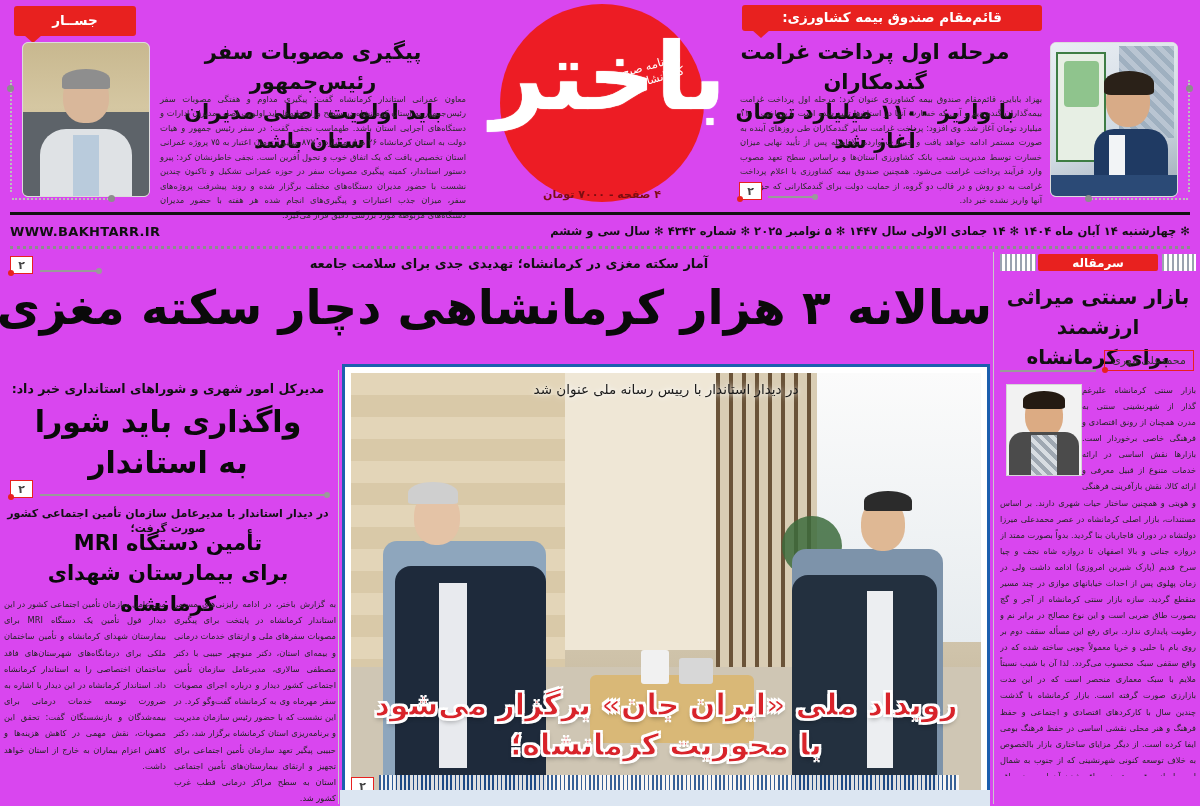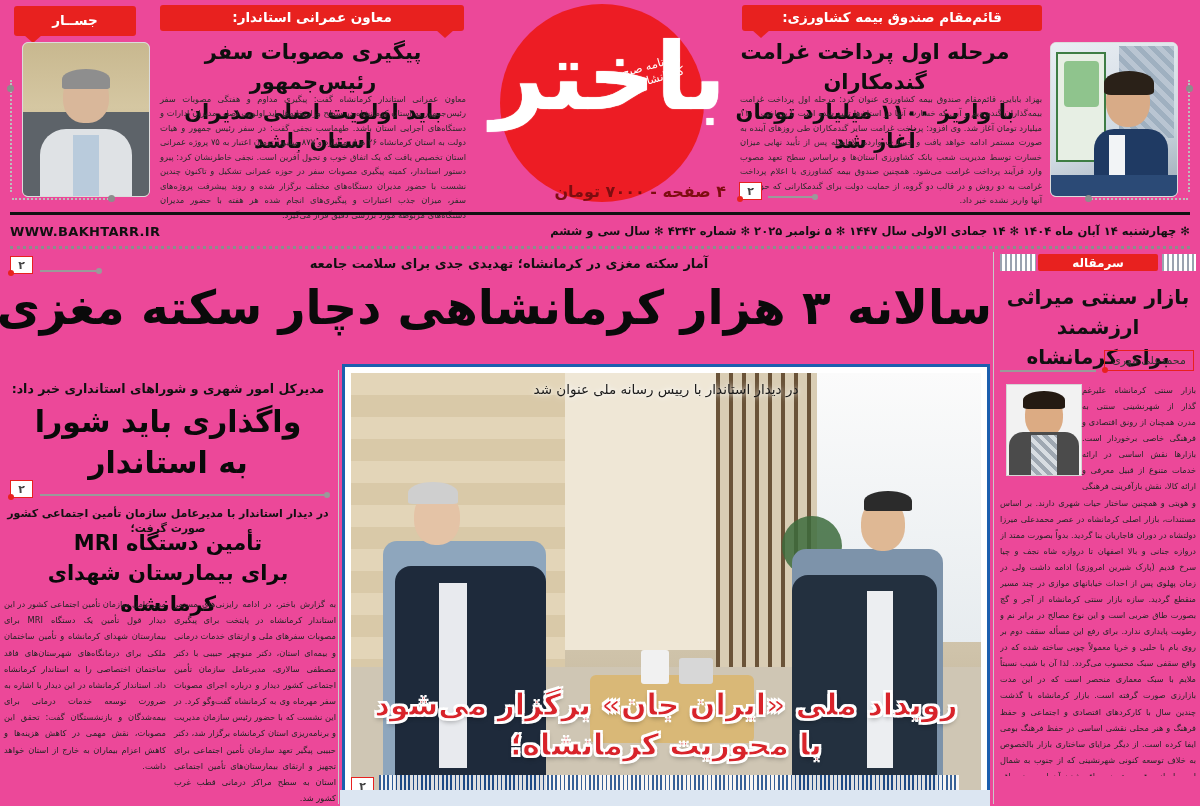--- a/index.html
+++ b/index.html
@@ -3,21 +3,21 @@
 <meta charset="utf-8">
 <title>Bakhtar Newspaper Front Page</title>
 <style>
   * { box-sizing: border-box; margin: 0; padding: 0; }
   html, body {
     width: 1200px; height: 806px;
     background: #ffffff;
     font-family: "DejaVu Sans", "Liberation Sans", sans-serif;
     overflow: hidden;
   }
-  .page { position: relative; width: 1200px; height: 806px; background: #ec4899; }
+  .page { position: relative; width: 1200px; height: 806px; background: #d946ef; }
 
   
   .top-band { position: absolute; left: 0; top: 0; width: 1200px; height: 212px; }
 
   
   .ribbon {
     position: absolute; background: #e8211f; color: #fff;
     font-size: 13.5px; font-weight: bold; line-height: 1;
     display: flex; align-items: center; justify-content: center;
     border-radius: 3px; letter-spacing: 0px; white-space: nowrap;
@@ -53,22 +53,22 @@
     position:absolute; left:0; top:16px; width:248px; text-align:right;
     color:#fff; font-size:94px; font-weight:bold; line-height:1.25;
     direction: rtl; text-shadow: 0 0 1px #fff;
   }
   .mast-sub {
     position:absolute; right:42px; top:64px; width:120px;
     color:#fff; font-size:11.5px; text-align:right; transform: rotate(-16deg);
     direction:rtl;
   }
   .mast-price {
-    position:absolute; left:0; bottom:6px; width:248px; text-align:right;
-    color:#7d0d10; font-size:16px; font-weight:bold; direction:rtl;
+    position:absolute; left:0; bottom:6px; width:248px; text-align:center;
+    color:#7d0d10; font-size:11px; font-weight:bold; direction:rtl;
   }
 
   
   .tb-head {
     position:absolute; direction:rtl; text-align:center;
     font-size:21px; font-weight:bold; color:#0f0f0f; line-height:1.42;
   }
   .tb-body {
     position:absolute; direction:rtl; text-align:justify;
     font-size:8.4px; color:#2b2b2b; line-height:1.72;
@@ -216,23 +216,20 @@
         <div style="position:absolute;left:50%;top:17%;transform:translateX(-50%);width:48px;height:20px;border-radius:50% 50% 10% 10%;background:#8e8e8e;"></div>
         <div style="position:absolute;left:50%;top:56%;transform:translateX(-50%);width:92px;height:48%;border-radius:26px 26px 0 0;background:#dfe2e5;"></div>
         <div style="position:absolute;left:50%;top:60%;transform:translateX(-50%);width:26px;height:40%;background:#b9cbdc;"></div>
       </div>
     </div>
     <div class="dot-rail" style="left:10px; top:80px; height:112px;"></div>
     <div class="dot" style="left:7px; top:85px;"></div>
     <div class="dot-rail-h" style="left:12px; top:198px; width:100px;"></div>
     <div class="dot" style="left:108px; top:195px;"></div>
 
-    <div class="ribbon tail-right" style="left:160px; top:5px; width:304px; height:26px;">
-      <span>معاون عمرانی استاندار:</span>
-    </div>
     <div class="tb-head" style="left:160px; top:38px; width:306px; white-space:pre-line;">پیگیری مصوبات سفر رئیس‌جمهور
 باید اولویت اصلی مدیران استان باشد</div>
     <div class="tb-body" style="left:160px; top:92px; width:306px; height:112px;">معاون عمرانی استاندار کرمانشاه گفت: پیگیری مداوم و هفتگی مصوبات سفر رئیس‌جمهور به استان کرمانشاه در سطح وزارتخانه‌ها باید اولویت اصلی مدیران ادارات و دستگاه‌های اجرایی استان باشد. طهماسب نجفی گفت: در سفر رئیس جمهور و هیات دولت به استان کرمانشاه ۲۶ هزار میلیارد و ۸۷۷ میلیون تومان اعتبار به ۷۵ پروژه عمرانی استان تخصیص یافت که یک اتفاق خوب و تحول آفرین است. نجفی خاطرنشان کرد: پیرو دستور استاندار، کمیته پیگیری مصوبات سفر در حوزه عمرانی تشکیل و تاکنون چندین نشست با حضور مدیران دستگاه‌های مختلف برگزار شده و روند پیشرفت پروژه‌های سفر، میزان جذب اعتبارات و پیگیری‌های انجام شده هر هفته با حضور مدیران دستگاه‌های مربوطه مورد بررسی دقیق قرار می‌گیرد.</div>
 
     <div class="masthead">
       <div class="mast-circle"></div>
       <div class="mast-word">باختر</div>
       <div class="mast-sub">روزنامه صبح کرمانشاهیان</div>
       <div class="mast-price">۴ صفحه - ۷۰۰۰ تومان</div>
     </div>

